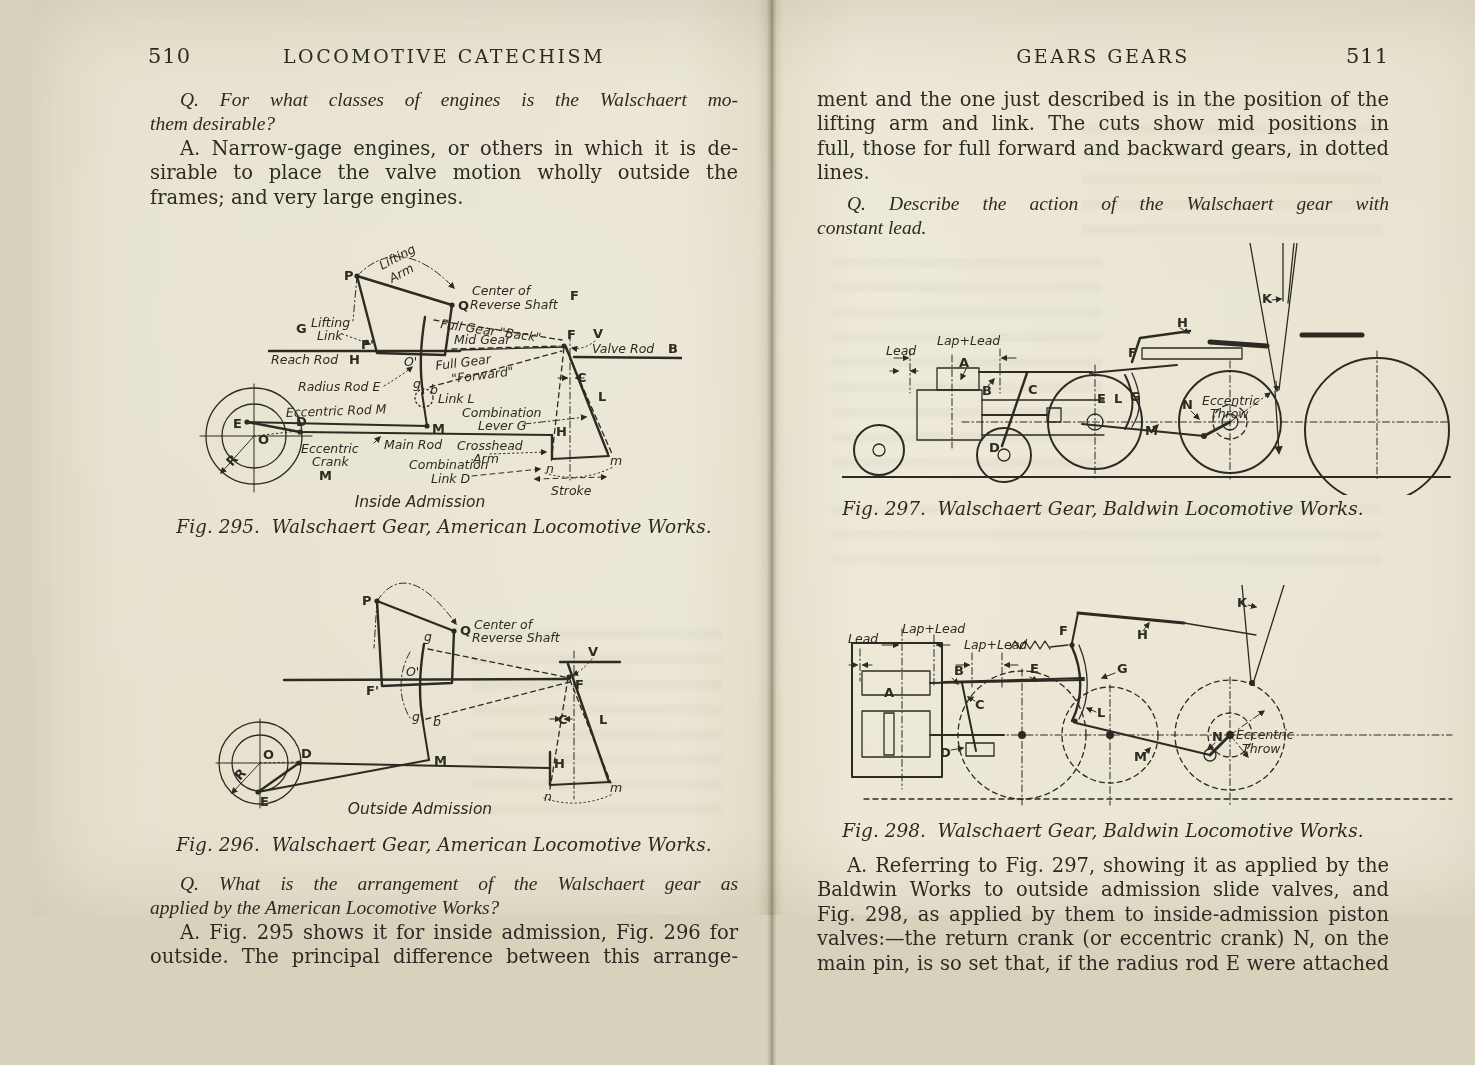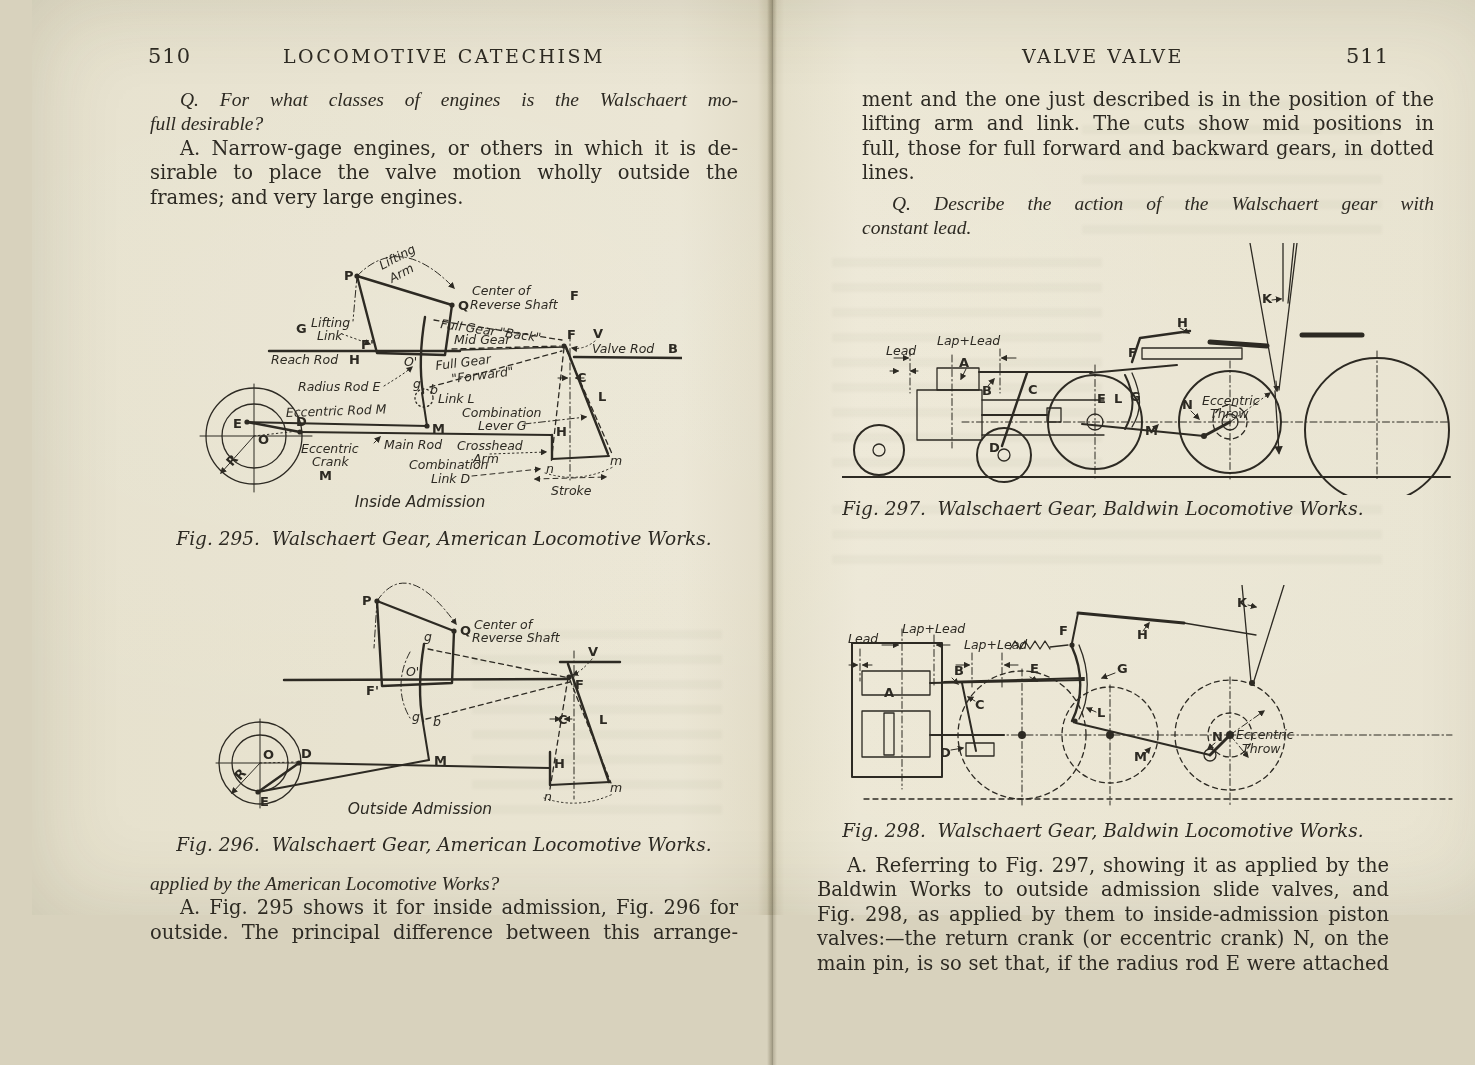--- a/index.html
+++ b/index.html
@@ -46,21 +46,21 @@
   <div class="ghost" style="left:1050px;top:100px;width:300px;height:140px;"></div>
   <div class="ghost" style="left:800px;top:258px;width:270px;height:220px;"></div>
   <div class="ghost" style="left:800px;top:505px;width:550px;height:70px;"></div>
   <div class="ghost" style="left:440px;top:630px;width:250px;height:190px;"></div>
 
   <div class="pageno" style="left:116px;top:44px;">510</div>
   <div class="rtitle" style="left:118px;width:588px;top:45px;text-align:center;">LOCOMOTIVE CATECHISM</div>
 
   <div class="text" style="left:118px;width:588px;top:88px;">
     <div class="ln ind it">Q. For what classes of engines is the Walschaert mo-</div>
-    <div class="ln it last">full desirable?</div>
+    <div class="ln it last">them desirable?</div>
     <div class="ln ind">A. Narrow-gage engines, or others in which it is de-</div>
     <div class="ln">sirable to place the valve motion wholly outside the</div>
     <div class="ln last">frames; and very large engines.</div>
   </div>
 
   <svg class="fig" style="left:140px;top:226px;" width="510" height="296" viewBox="0 0 510 296">
     <defs>
       <marker id="ar295" viewBox="0 0 10 10" refX="8" refY="5" markerWidth="6.5" markerHeight="6.5" orient="auto-start-reverse">
         <path d="M0,0L10,5L0,10z" fill="#2d2a23"></path>
       </marker>
@@ -164,21 +164,21 @@
       <text x="259" y="257">Link D</text>
       <text class="cp" x="405" y="156">C</text>
       <text class="cp" x="426" y="175">L</text>
       <text class="cp" x="384" y="210">H</text>
       <text x="374" y="247">n</text>
       <text x="438" y="239">m</text>
       <text x="379" y="269">Stroke</text>
       <text class="big" text-anchor="middle" x="248" y="281">Inside Admission</text>
     </g>
   </svg>
-  <div class="cap" style="left:118px;width:588px;top:528px;">Fig. 295.  Walschaert Gear, American Locomotive Works.</div>
+  <div class="cap" style="left:118px;width:588px;top:516px;">Fig. 295.  Walschaert Gear, American Locomotive Works.</div>
 
   <svg class="fig" style="left:140px;top:556px;" width="510" height="272" viewBox="0 0 510 272">
     <defs>
       <marker id="ar296" viewBox="0 0 10 10" refX="8" refY="5" markerWidth="6.5" markerHeight="6.5" orient="auto-start-reverse">
         <path d="M0,0L10,5L0,10z" fill="#2d2a23"></path>
       </marker>
     </defs>
     <g>
       <path class="st dd thin" d="M205,45 Q235,0 284,68" marker-end="url(#ar296)"></path>
       <line class="st dd thin" x1="205" y1="45" x2="202" y2="92"></line>
@@ -237,29 +237,30 @@
       <text class="cp" x="129" y="202">D</text>
       <text class="cp" transform="rotate(-47 68 225)" x="68" y="225">R</text>
       <text class="cp" x="88" y="250">E</text>
       <text class="cp" x="262" y="209">M</text>
       <text class="big" text-anchor="middle" x="248" y="258">Outside Admission</text>
     </g>
   </svg>
   <div class="cap" style="left:118px;width:588px;top:834px;">Fig. 296.  Walschaert Gear, American Locomotive Works.</div>
 
   <div class="text" style="left:118px;width:588px;top:872px;">
+    <div class="ln ind it">Q. What is the arrangement of the Walschaert gear as</div>
     <div class="ln it last">applied by the American Locomotive Works?</div>
     <div class="ln ind">A. Fig. 295 shows it for inside admission, Fig. 296 for</div>
     <div class="ln">outside.  The principal difference between this arrange-</div>
   </div>
 
-  <div class="rtitle" style="left:785px;width:572px;top:45px;">VALVE VALVE</div>
+  <div class="rtitle" style="left:785px;width:572px;top:45px;">GEARS GEARS</div>
   <div class="pageno" style="left:785px;width:572px;top:44px;text-align:right;">511</div>
 
-  <div class="text" style="left:830px;width:572px;top:88px;">
+  <div class="text" style="left:785px;width:572px;top:88px;">
     <div class="ln">ment and the one just described is in the position of the</div>
     <div class="ln">lifting arm and link.  The cuts show mid positions in</div>
     <div class="ln">full, those for full forward and backward gears, in dotted</div>
     <div class="ln last">lines.</div>
     <div class="ln ind it qgap">Q. Describe the action of the Walschaert gear with</div>
     <div class="ln it last">constant lead.</div>
   </div>
 
   <svg class="fig" style="left:810px;top:243px;" width="610" height="252" viewBox="0 0 610 252">
     <defs>

